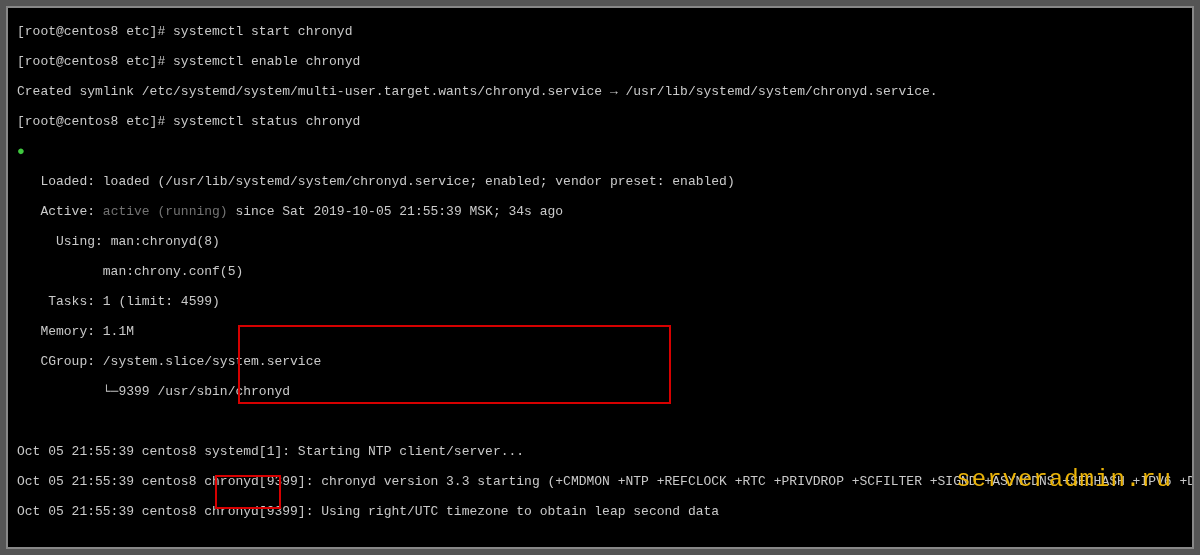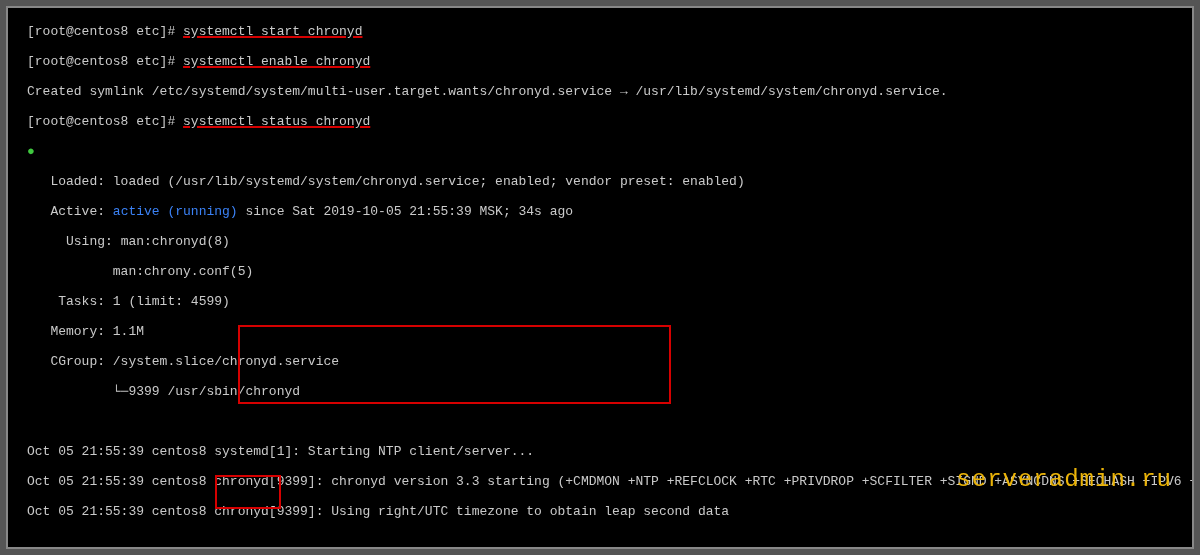--- a/index.html
+++ b/index.html
@@ -1,25 +1,25 @@
 <!DOCTYPE html>
 <html><head>
 <meta charset="utf-8">
 <style>
   html,body{margin:0;padding:0;background:#555}
   body{width:1200px;height:555px;position:relative;overflow:hidden}
   .frame{
     position:absolute;left:6px;top:6px;right:6px;bottom:6px;
     border:2px solid #888;background:#000;
     font-family:"Courier New",monospace;font-size:13px;line-height:15px;
-    color:#cacaca;white-space:pre;overflow:hidden;padding:1px 19px;
+    color:#cacaca;white-space:pre;overflow:hidden;padding:1px 9px;
   }
   .row{display:flex}
-  .green{color:#3b82f6}
-  .cmd{text-decoration:underline;text-decoration-color:#d60000;text-decoration-thickness:2px;text-underline-offset:1px}
+  .green{color:#737373}
+  .cmd{text-decoration-color:#d60000;text-decoration-thickness:2px;text-underline-offset:1px}
   .bullet{color:#3fc83f}
   .redbox1{
     position:absolute;left:29.5ch;top:calc(21*15px + 2px);
     border:2px solid #d60000;width:55ch;height:calc(5*15px);
     pointer-events:none;
   }
   .redbox2{
     position:absolute;left:26.5ch;top:calc(31*15px + 2px);
     border:2px solid #d60000;width:8ch;height:calc(2*15px);
     pointer-events:none;
@@ -38,21 +38,21 @@
 <div class="row"><span>[root@centos8 etc]#</span><span> </span><span class="cmd">systemctl enable chronyd</span></div>
 <div class="row"><span>Created symlink /etc/systemd/system/multi-user.target.wants/chronyd.service → /usr/lib/systemd/system/chronyd.service.</span></div>
 <div class="row"><span>[root@centos8 etc]#</span><span> </span><span class="cmd">systemctl status chronyd</span></div>
 <div class="row"><span class="bullet">●</span><span> </span></div>
 <div class="row"><span>   Loaded:</span><span> loaded (/usr/lib/systemd/system/chronyd.service; enabled; vendor preset: enabled)</span></div>
 <div class="row"><span>   Active: </span><span class="green">active (running)</span><span> since Sat 2019-10-05 21:55:39 MSK; 34s ago</span></div>
 <div class="row"><span>     Using:</span><span> man:chronyd(8)</span></div>
 <div class="row"><span>           man:chrony.conf(5)</span></div>
 <div class="row"><span>    Tasks:</span><span> 1 (limit: 4599)</span></div>
 <div class="row"><span>   Memory:</span><span> 1.1M</span></div>
-<div class="row"><span>   CGroup:</span><span> /system.slice/chronyd.service</span></div>
+<div class="row"><span>   CGroup:</span><span> /system.slice/system.service</span></div>
 <div class="row"><span>           └─9399 /usr/sbin/chronyd</span></div>
 <div class="row"><span> </span></div>
 <div class="row"><span>Oct 05 21:55:39 centos8 systemd[1]: Starting NTP client/server...</span></div>
 <div class="row"><span>Oct 05 21:55:39 centos8 chronyd[9399]: chronyd version 3.3 starting (+CMDMON +NTP +REFCLOCK +RTC +PRIVDROP +SCFILTER +SIGND +ASYNCDNS +SECHASH +IPV6 +DEBU</span></div>
 <div class="row"><span>Oct 05 21:55:39 centos8 chronyd[9399]: Using right/UTC timezone to obtain leap second data</span></div>
 
 
 
 
 

